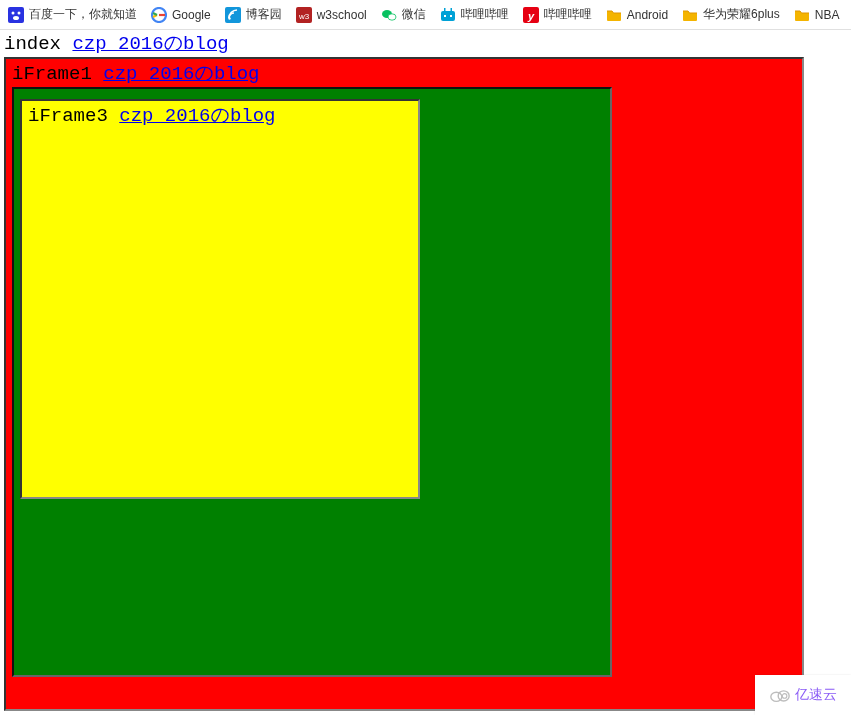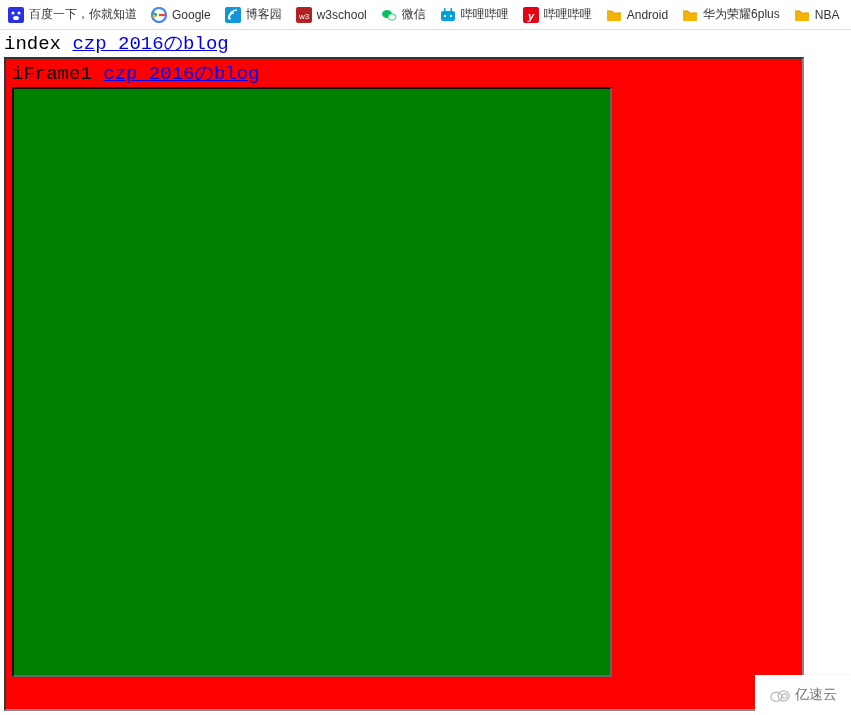--- a/index.html
+++ b/index.html
@@ -82,21 +82,21 @@
       position: absolute;
       right: 0;
       bottom: 0;
       width: 96px;
       height: 40px;
       background: #ffffff;
       display: flex;
       align-items: center;
       justify-content: center;
       gap: 4px;
-      color: #737373;
+      color: #8b5cf6;
       font-family: "Microsoft YaHei", sans-serif;
       font-size: 14px;
       box-shadow: 0 0 2px rgba(0,0,0,0.1);
     }
     .watermark svg { width: 22px; height: 16px; }
   </style>
 </head>
 <body>
 
 <div class="bookmarks-bar">
@@ -210,20 +210,27 @@
 
   <div class="frame1">
     <div class="row">
       <span class="lbl">iFrame1</span>
       <span> </span>
       <a class="lnk">czp 2016のblog</a>
     </div>
 
     <div class="frame2">
 
+      <div class="frame3">
+        <div class="row">
+          <span class="lbl">iFrame3</span>
+          <span> </span>
+          <a class="lnk">czp 2016のblog</a>
+        </div>
+      </div>
     </div>
   </div>
 </div>
 
 <div class="watermark">
   <svg viewBox="0 0 24 16">
     <ellipse cx="8" cy="10" rx="6" ry="5" fill="none" stroke="#bdbdbd" stroke-width="1.5"></ellipse>
     <ellipse cx="16" cy="9" rx="6" ry="5.5" fill="none" stroke="#bdbdbd" stroke-width="1.5"></ellipse>
     <circle cx="17" cy="9" r="2.5" fill="none" stroke="#bdbdbd" stroke-width="1.2"></circle>
   </svg>

